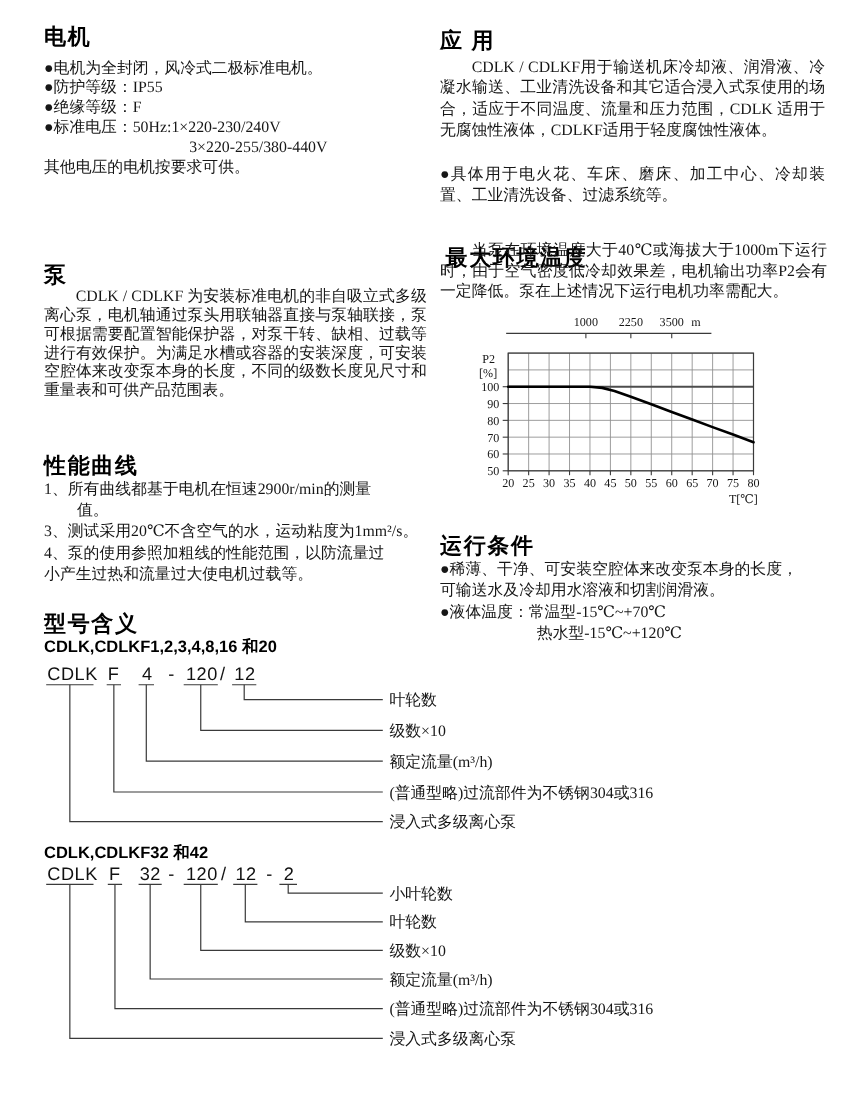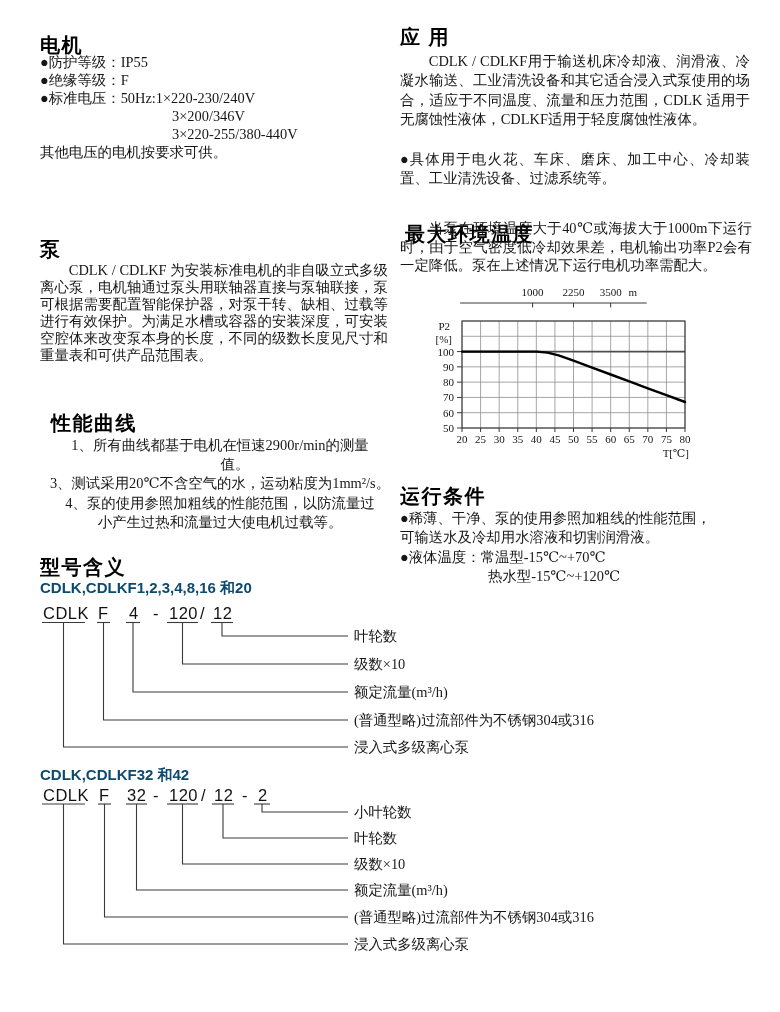--- a/index.html
+++ b/index.html
@@ -15,55 +15,55 @@
     white-space:nowrap;
   }
   .block { position:absolute; font-size:14.4px; color:#161616; }
   .para  { text-align:justify; text-indent:2em; margin:0; }
   .tline { white-space:nowrap; }
   .pad-v { padding-left:132px; }
   .pad-2 { padding-left:30px; }
   .pad-t { padding-left:88px; }
   .subtitle {
     position:absolute; font-family:"Liberation Sans","DejaVu Sans",sans-serif;
-    font-weight:600; font-size:15px; color:#0c4a6e; white-space:nowrap;
+    font-weight:600; font-size:15px; color:#000000; white-space:nowrap;
   }
   .diagram { position:absolute; }
   .diagram svg { position:absolute; left:0; top:0; }
   .code-seg {
     position:absolute; top:4px; font-size:16.5px; letter-spacing:0.5px;
     font-family:Liberation Sans, sans-serif; color:#111;
     white-space:nowrap;
   }
   .diag-label {
     position:absolute; left:314px; font-size:14.4px; color:#161616;
     white-space:nowrap;
   }
   .chart-wrap { position:absolute; left:420px; top:280px; width:300px; height:190px; }
 </style>
 </head>
 <body>
 
 <div class="page">
 
-  <h2 class="sec-title" style="left:40px; top:32px;text-align:center;">电机</h2>
+  <h2 class="sec-title" style="left:40px; top:20px;text-align:center;">电机</h2>
   <div class="block" style="left:40px; top:53px; width:352px; line-height:18px;">
+    <div class="tline">●电机为全封闭，风冷式二极标准电机。</div>
     <div class="tline">●防护等级：IP55</div>
     <div class="tline">●绝缘等级：F</div>
     <div class="tline">●标准电压：50Hz:1×220-230/240V</div>
-    <div class="tline pad-v">3×200/346V</div>
     <div class="tline pad-v">3×220-255/380-440V</div>
     <div class="tline">其他电压的电机按要求可供。</div>
   </div>
 
   <h2 class="sec-title" style="left:40px; top:236px;">泵</h2>
   <p class="block para" style="left:40px; top:262px; width:348px; line-height:17px;">CDLK / CDLKF 为安装标准电机的非自吸立式多级离心泵，电机轴通过泵头用联轴器直接与泵轴联接，泵可根据需要配置智能保护器，对泵干转、缺相、过载等进行有效保护。为满足水槽或容器的安装深度，可安装空腔体来改变泵本身的长度，不同的级数长度见尺寸和重量表和可供产品范围表。</p>
 
-  <h2 class="sec-title" style="left:40px; top:410px;margin-left:11px;">性能曲线</h2>
-  <div class="block" style="left:40px; top:436px; width:360px; line-height:19.2px;text-align:center;">
+  <h2 class="sec-title" style="left:40px; top:410px;">性能曲线</h2>
+  <div class="block" style="left:40px; top:436px; width:360px; line-height:19.2px;">
     <div class="tline">1、所有曲线都基于电机在恒速2900r/min的测量</div>
     <div class="tline pad-2">值。</div>
     <div class="tline">3、测试采用20℃不含空气的水，运动粘度为1mm²/s。</div>
     <div class="tline">4、泵的使用参照加粗线的性能范围，以防流量过</div>
     <div class="tline">小产生过热和流量过大使电机过载等。</div>
   </div>
 
   <h2 class="sec-title" style="left:40px; top:554px;">型号含义</h2>
   <div class="subtitle" style="left:40px; top:579px;">CDLK,CDLKF1,2,3,4,8,16 和20</div>
 
@@ -211,19 +211,19 @@
         <text x="153.5" y="16" text-anchor="middle" font-family="&quot;Liberation Serif&quot;,&quot;DejaVu Serif&quot;,serif" font-size="11px" fill="#161616">2250</text>
         <line x1="190.66666666666666" y1="23" x2="190.66666666666666" y2="27.5" stroke="#3a3a3a" stroke-width="1"></line>
         <text x="190.66666666666666" y="16" text-anchor="middle" font-family="&quot;Liberation Serif&quot;,&quot;DejaVu Serif&quot;,serif" font-size="11px" fill="#161616">3500</text>
         <text x="212.66666666666666" y="16" text-anchor="middle" font-family="&quot;Liberation Serif&quot;,&quot;DejaVu Serif&quot;,serif" font-size="11px" fill="#161616">m</text>
         <polyline points="42.0,71.6 116.3,71.6 127.5,72.6 138.6,75.4 153.5,80.7 172.1,87.6 190.7,94.5 209.3,101.4 227.8,108.3 246.4,115.1 265.0,122.0" fill="none" stroke="#000" stroke-width="2.4" stroke-linejoin="round" stroke-linecap="round"></polyline>
       </svg>
   </div>
 
   <h2 class="sec-title" style="left:400px; top:483px;">运行条件</h2>
   <div class="block" style="left:400px; top:509px; width:356px; line-height:19.4px;">
-    <div class="tline">●稀薄、干净、泵的使用参照加粗线的性能范围，</div>
+    <div class="tline">●稀薄、干净、可安装空腔体来改变泵本身的长度，</div>
     <div class="tline">可输送水及冷却用水溶液和切割润滑液。</div>
     <div class="tline">●液体温度：常温型-15℃~+70℃</div>
     <div class="tline pad-t">热水型-15℃~+120℃</div>
   </div>
 
 </div>
 
 </body></html>

